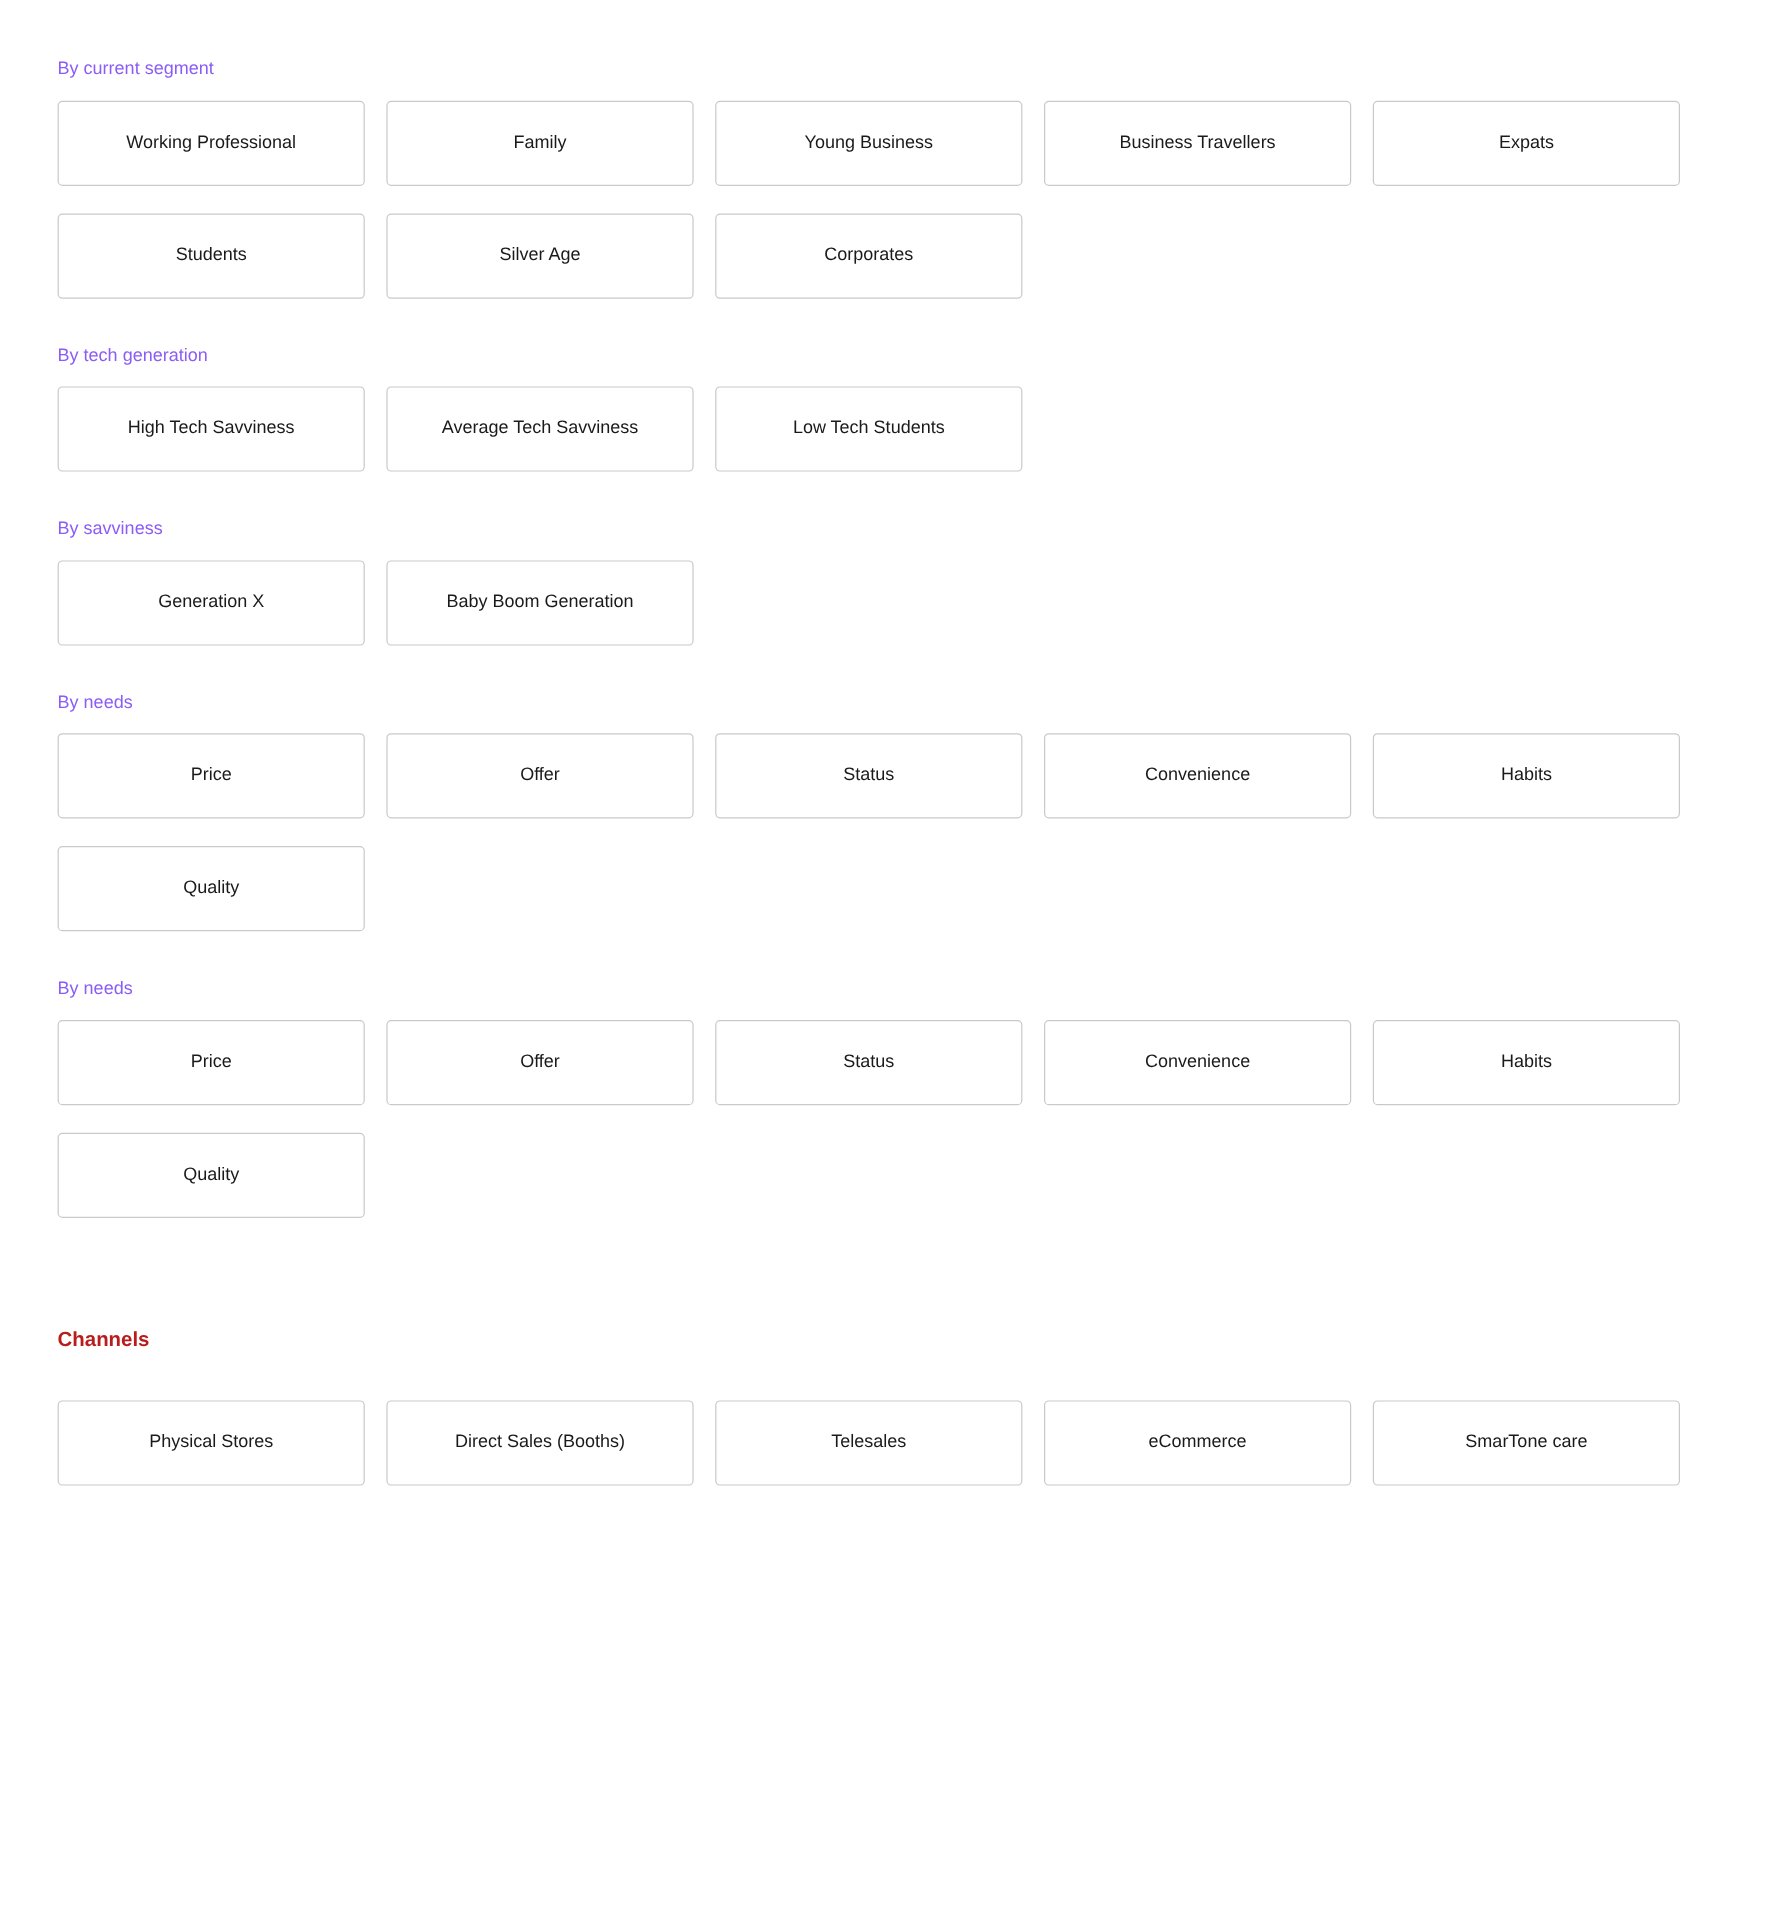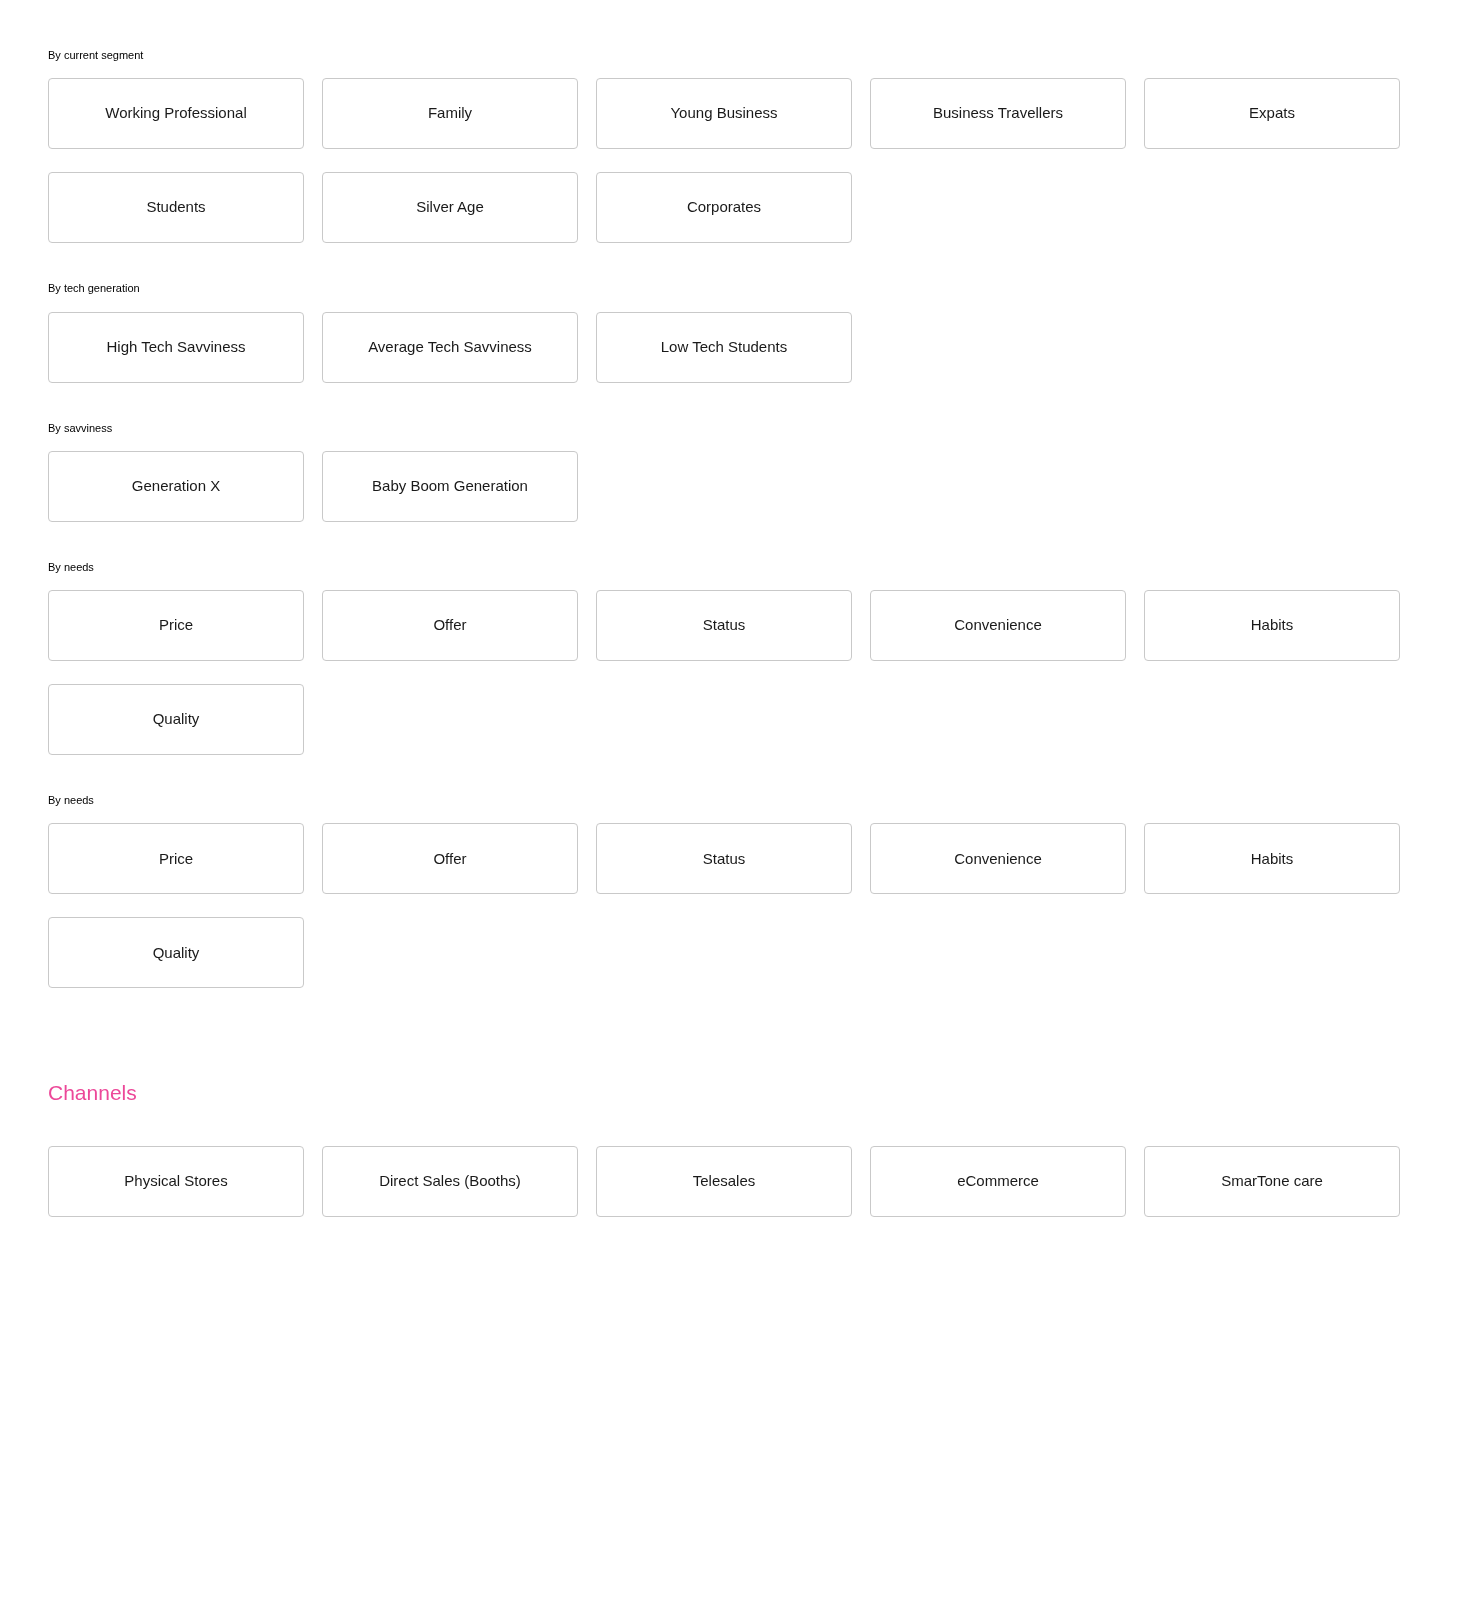--- a/index.html
+++ b/index.html
@@ -27,23 +27,23 @@
     margin: 0 0 34px 0;
     line-height: 1.2;
   }
   .group {
     margin-bottom: 38px;
   }
   .group:last-child {
     margin-bottom: 0;
   }
   .group-label {
-    font-size: 11px;
+    font-size: 15px;
     font-weight: 400;
-    color: #000000;
+    color: #8b5cf6;
     margin: 0 0 16px 0;
     line-height: 1.3;
   }
   .card-grid {
     display: grid;
     grid-template-columns: repeat(5, 256px);
     column-gap: 18px;
     row-gap: 23px;
     justify-content: start;
   }
@@ -61,23 +61,23 @@
     color: #1a1a1a;
     padding: 4px 10px;
     line-height: 1.25;
     cursor: pointer;
     user-select: none;
   }
   .block-gap {
     height: 92px;
   }
   .channels-title {
-    font-size: 21px;
-    font-weight: 400;
-    color: #ec4899;
+    font-size: 17px;
+    font-weight: 700;
+    color: #b91c1c;
     margin: 0 0 40px 0;
     line-height: 1.2;
   }
 </style>
 </head>
 <body>
 
 <div class="page">
 
   <section>

